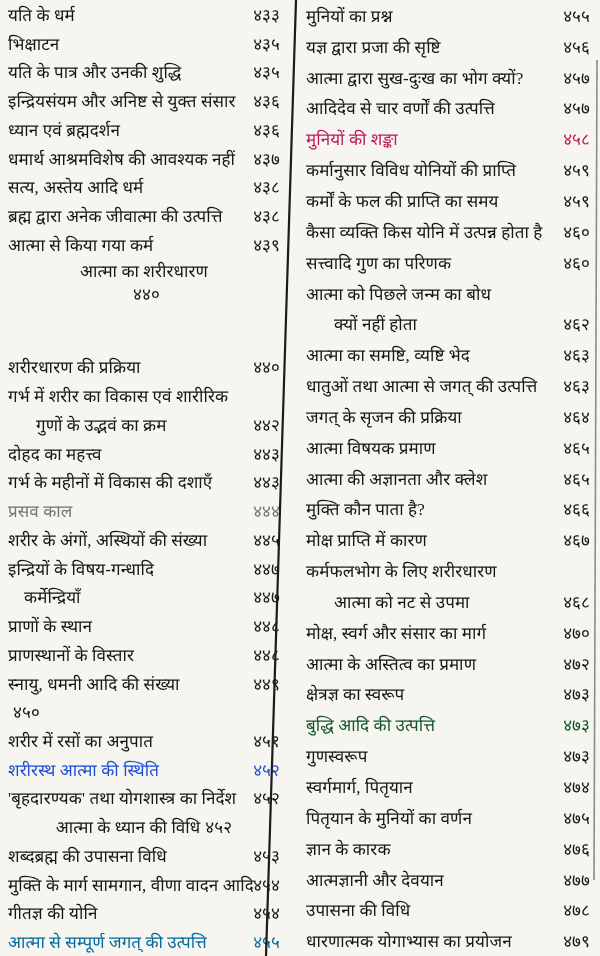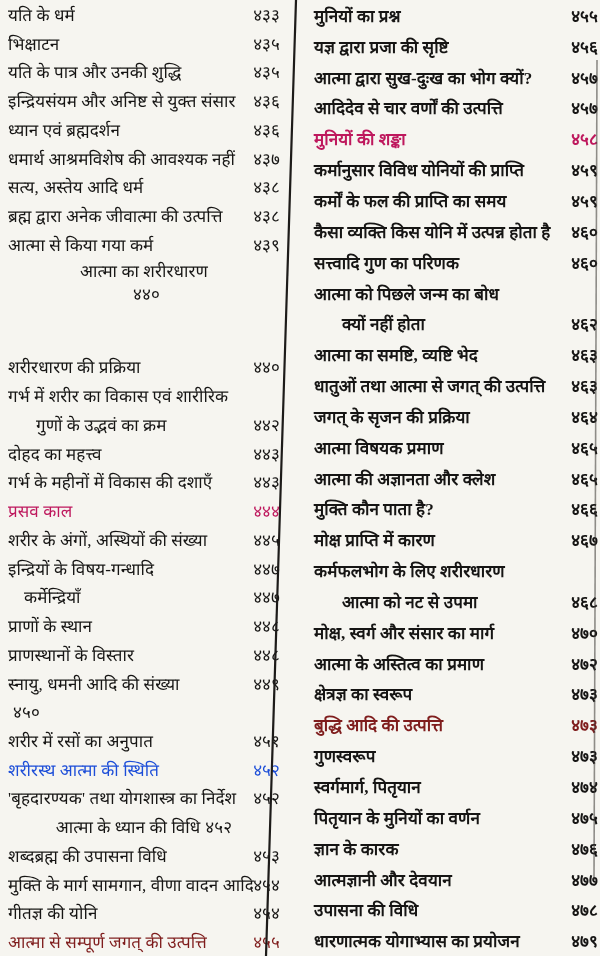--- a/index.html
+++ b/index.html
@@ -19,21 +19,21 @@
     height: 732px;
   }
   .col {
     position: absolute;
     top: 0;
     height: 956px;
     display: flex;
     flex-direction: column;
   }
   .col-left  { left: 8px;   width: 272px; }
-  .col-right { left: 314px; width: 284px; font-weight: bold; }
+  .col-right { left: 306px; width: 284px; }
   .row {
     flex: 1 1 0;
     display: flex;
     align-items: center;
     justify-content: space-between;
     white-space: nowrap;
     font-size: 17px;
     color: #161514;
     letter-spacing: 0.1px;
   }
@@ -111,21 +111,21 @@
         <span class="pagenum">४४२</span>
       </div>
       <div class="row" style="color: rgb(22, 21, 20);">
         <span class="title">दोहद का महत्त्व</span>
         <span class="pagenum">४४३</span>
       </div>
       <div class="row" style="color: rgb(22, 21, 20);">
         <span class="title">गर्भ के महीनों में विकास की दशाएँ</span>
         <span class="pagenum">४४३</span>
       </div>
-      <div class="row" style="color: #be185d;">
+      <div class="row" style="color: #737373;">
         <span class="title">प्रसव काल</span>
         <span class="pagenum">४४४</span>
       </div>
       <div class="row" style="color: rgb(22, 21, 20);">
         <span class="title">शरीर के अंगों, अस्थियों की संख्या</span>
         <span class="pagenum">४४५</span>
       </div>
       <div class="row" style="color: rgb(22, 21, 20);">
         <span class="title">इन्द्रियों के विषय-गन्धादि</span>
         <span class="pagenum">४४७</span>
@@ -170,21 +170,21 @@
         <span class="pagenum">४५३</span>
       </div>
       <div class="row" style="color: rgb(22, 21, 20);">
         <span class="title">मुक्ति के मार्ग सामगान, वीणा वादन आदि</span>
         <span class="pagenum">४५४</span>
       </div>
       <div class="row" style="color: rgb(22, 21, 20);">
         <span class="title">गीतज्ञ की योनि</span>
         <span class="pagenum">४५४</span>
       </div>
-      <div class="row" style="color: #7f1d1d; gap: 31px;">
+      <div class="row" style="color: #0369a1; gap: 31px;">
         <span class="title">आत्मा से सम्पूर्ण जगत् की उत्पत्ति</span>
         <span class="pagenum">४५५</span>
       </div>
     </div>
   <div class="col col-right" id="col-right">
       <div class="row" style="color: rgb(22, 21, 20);">
         <span class="title">मुनियों का प्रश्न</span>
         <span class="pagenum">४५५</span>
       </div>
       <div class="row" style="color: rgb(22, 21, 20);">
@@ -268,21 +268,21 @@
         <span class="pagenum">४७०</span>
       </div>
       <div class="row" style="color: rgb(22, 21, 20);">
         <span class="title">आत्मा के अस्तित्व का प्रमाण</span>
         <span class="pagenum">४७२</span>
       </div>
       <div class="row" style="color: rgb(22, 21, 20);">
         <span class="title">क्षेत्रज्ञ का स्वरूप</span>
         <span class="pagenum">४७३</span>
       </div>
-      <div class="row" style="color: #7f1d1d;">
+      <div class="row" style="color: #14532d;">
         <span class="title">बुद्धि आदि की उत्पत्ति</span>
         <span class="pagenum">४७३</span>
       </div>
       <div class="row" style="color: rgb(22, 21, 20);">
         <span class="title">गुणस्वरूप</span>
         <span class="pagenum">४७३</span>
       </div>
       <div class="row" style="color: rgb(22, 21, 20);">
         <span class="title">स्वर्गमार्ग, पितृयान</span>
         <span class="pagenum">४७४</span>

